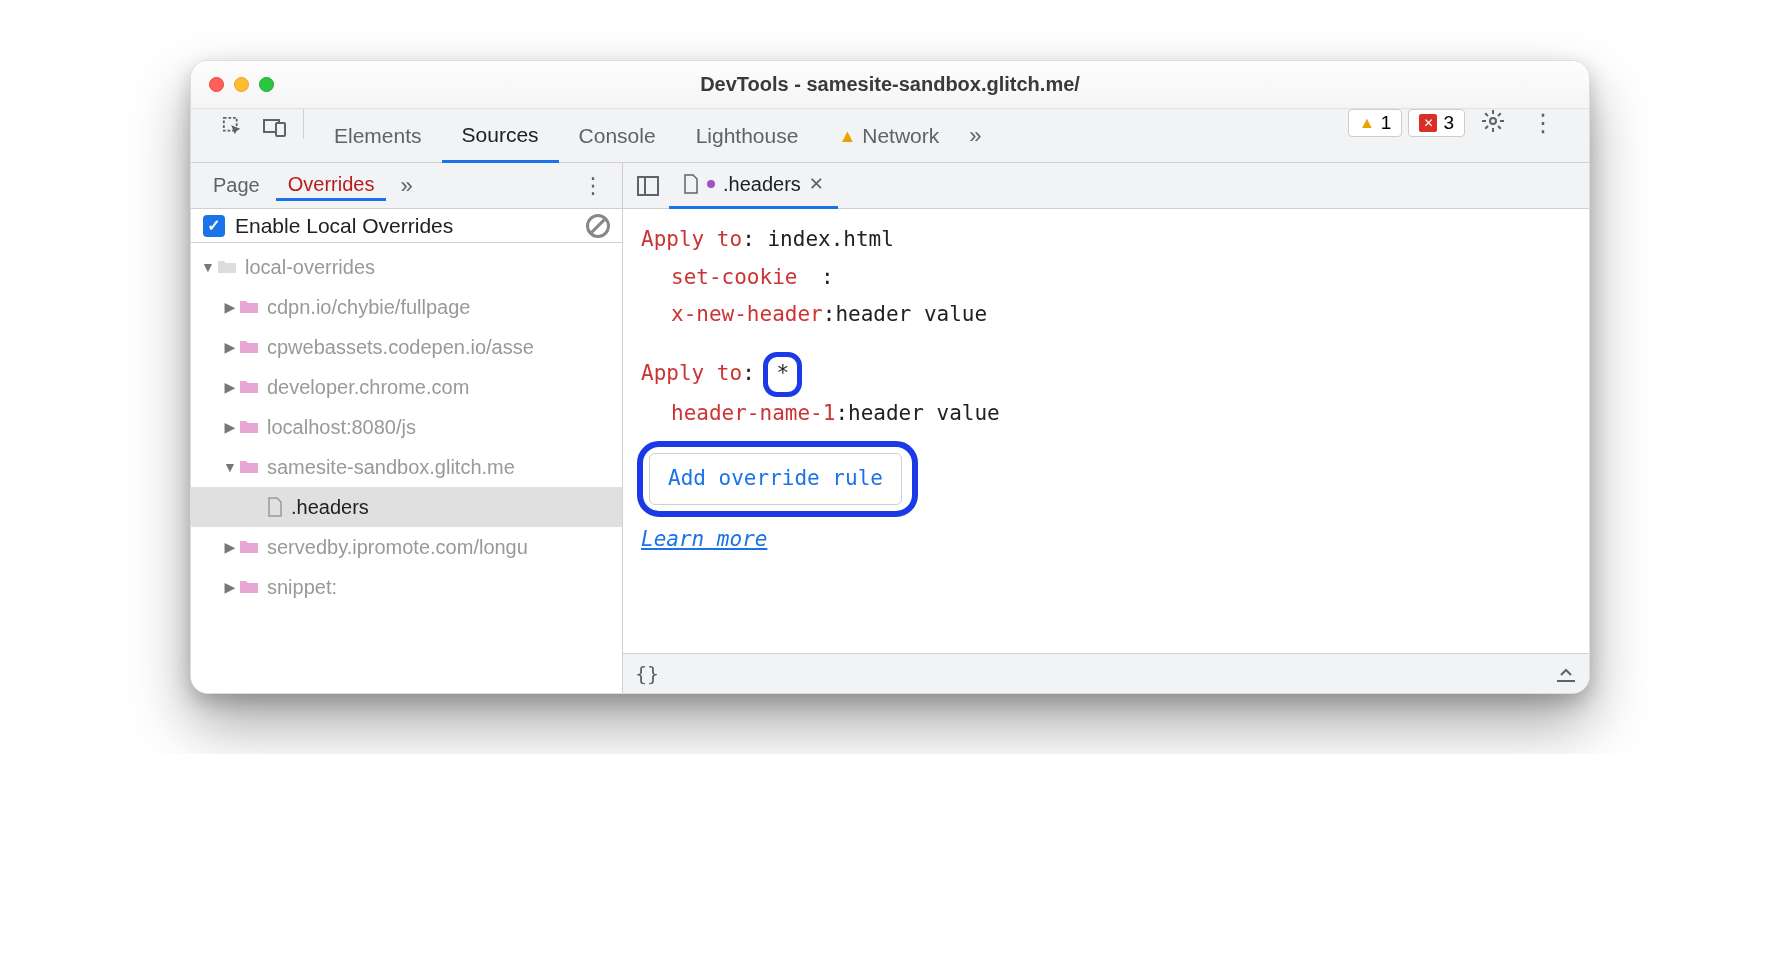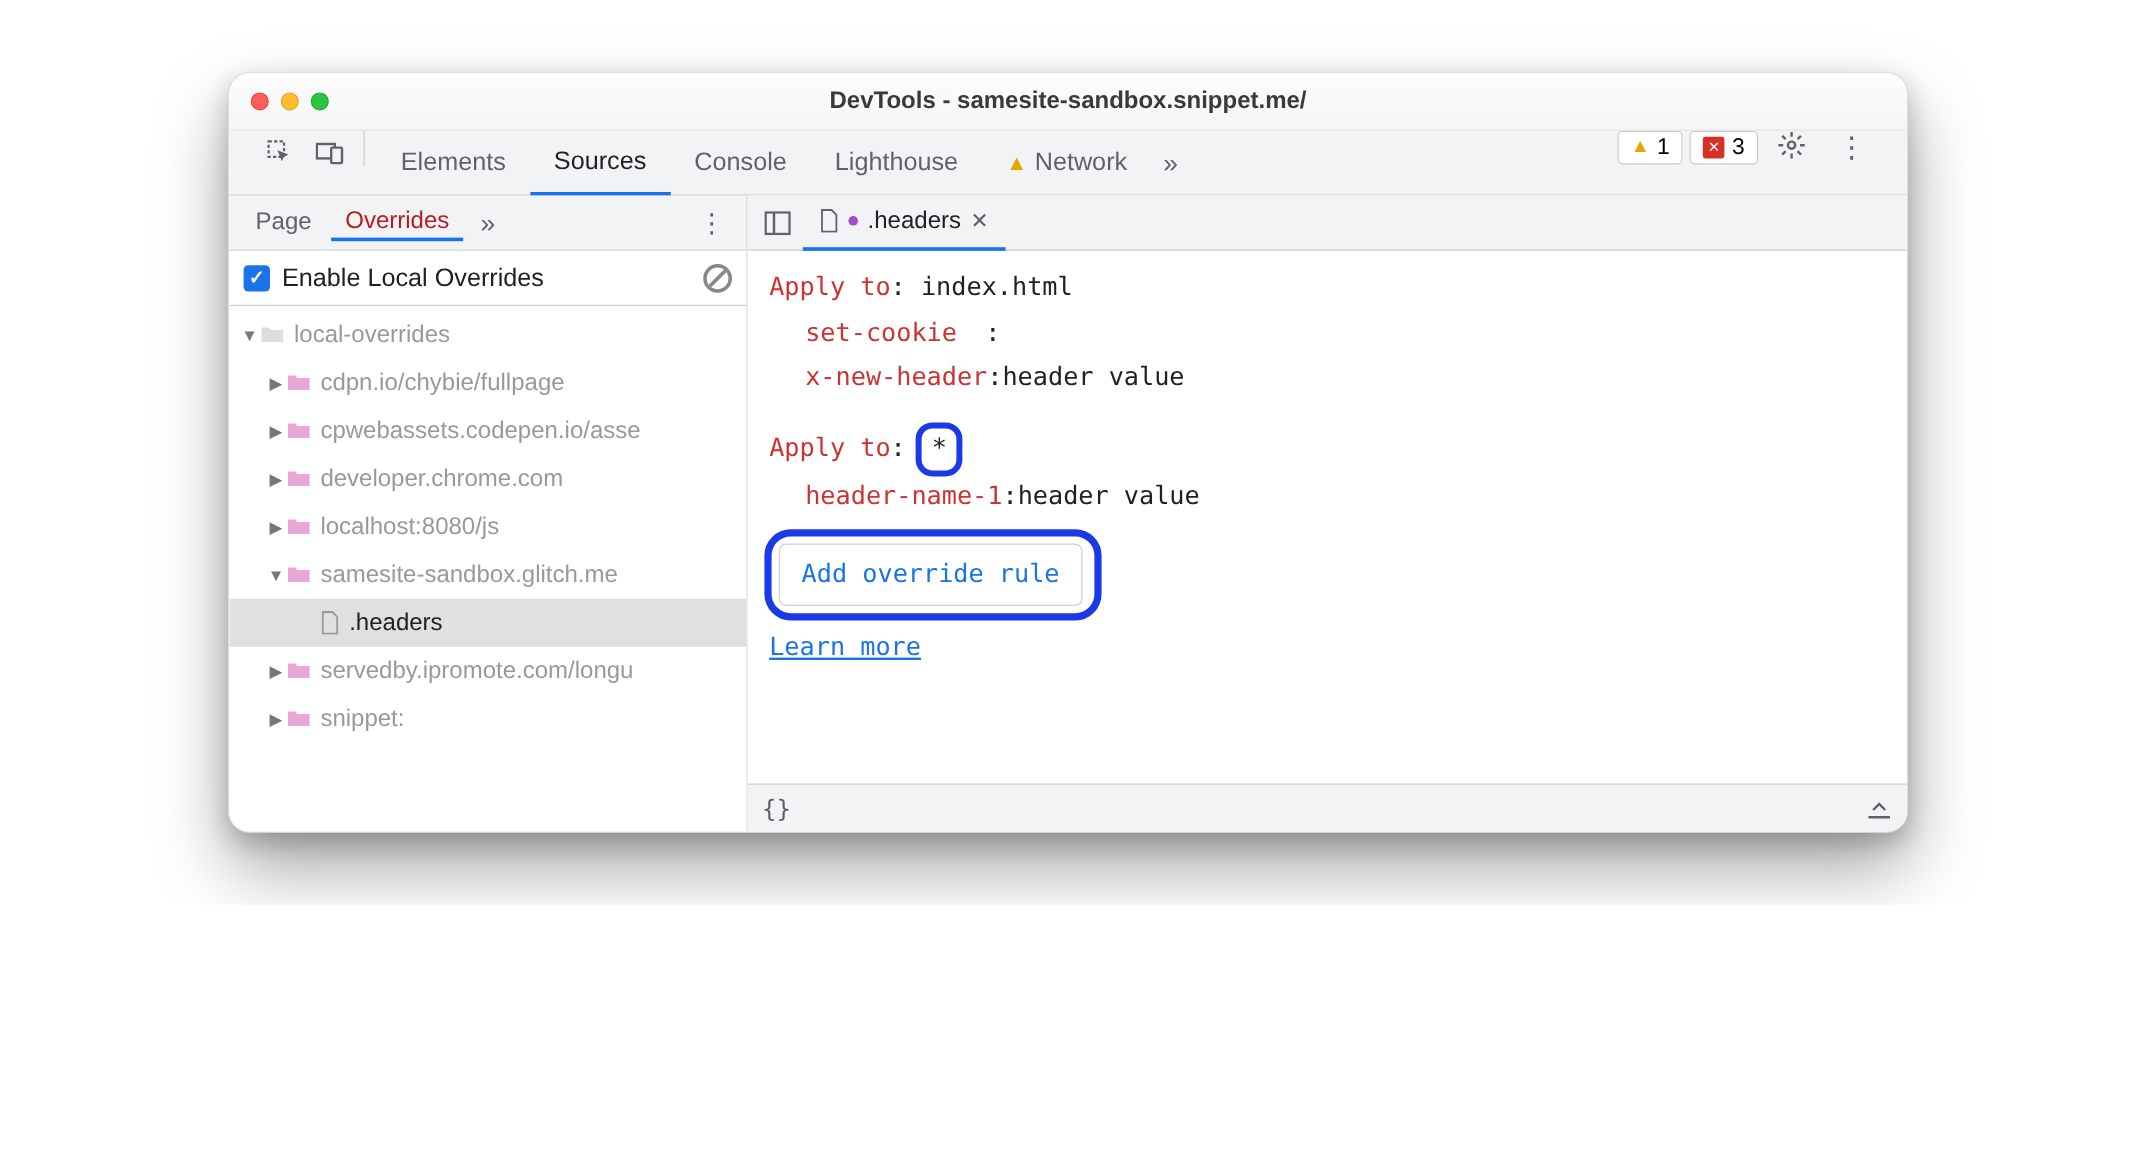--- a/index.html
+++ b/index.html
@@ -74,21 +74,21 @@
     background:#f1f3f4;
   }
   .subtabs {
     height:46px; border-bottom:1px solid #d0d0d0; display:flex; align-items:center;
     padding: 0 10px; gap: 4px;
   }
   .subtab { font-size:20px; color:#5f6368; padding:0 12px; height:30px; display:flex; align-items:center;}
   .subtab.active { color:#b91c1c; font-weight:500; border-bottom:3px solid #1a73e8;}
   .kebab-v { margin-left:auto; color:#5f6368; font-size:22px; padding:0 8px;}
   .enable-row {
-    height:46px; border-bottom:1px solid #d0d0d0; background:#fff;
+    height:34px; border-bottom:1px solid #d0d0d0; background:#fff;
     display:flex; align-items:center; padding:0 12px; gap:10px;
   }
   .cb { width:22px; height:22px; border-radius:4px; background:#1a73e8; display:flex;align-items:center;justify-content:center;}
   .cb::after{ content:"✓"; color:#fff; font-size:16px; font-weight:bold;}
   .enable-row .lbl { font-size:21px; color:#202124;}
   .noentry { margin-left:auto; width:24px;height:24px;border:3px solid #888;border-radius:50%; position:relative;}
   .noentry::after{content:"";position:absolute;width:100%;height:3px;background:#888;top:50%;left:0;transform:translateY(-50%) rotate(-45deg);}
   
   .tree { flex:1; overflow:hidden; background:#fff; font-size:20px; color:#999; padding-top:4px;}
   .tree-row { display:flex; align-items:center; height:40px; white-space:nowrap; overflow:hidden;}
@@ -146,21 +146,21 @@
 <body>
 
 <div class="window">
 
   <div class="titlebar">
     <div class="traffic">
       <span class="tl-red"></span>
       <span class="tl-yellow"></span>
       <span class="tl-green"></span>
     </div>
-    <div class="title-text">DevTools - samesite-sandbox.snippet.me/</div>
+    <div class="title-text">DevTools - samesite-sandbox.glitch.me/</div>
   </div>
 
   <div class="toolbar">
     <div class="tool-icon">
       <svg width="22" height="22" viewBox="0 0 24 24" fill="none" stroke="#5f6368" stroke-width="2" stroke-dasharray="3 2">
           <rect x="2" y="2" width="14" height="14"></rect>
           <path d="M10 10 l10 4 -4 2 -2 4 z" fill="#5f6368" stroke="none"></path>
         </svg>
     </div>
     <div class="tool-icon">
@@ -333,21 +333,21 @@
           <span class="kw">Apply to</span><span>: </span><span class="hi-ring"><span>*</span></span>
         </div>
         <div class="row-hdr">
           <span class="hdr-key" style="min-width:auto;">header-name-1</span>
             <span>: </span>
             <span>header value</span>
         </div>
         <div class="btn-wrap">
           <span class="btn">Add override rule</span>
         </div>
-        <div style="margin-top:6px;">
+        <div style="margin-top:6px;font-style:italic;">
           <a class="learn">Learn more</a>
         </div>
       </div>
       <div class="bottombar">
         <span>{}</span>
         <span class="expand">
           <svg width="22" height="18" viewBox="0 0 22 18" fill="none" stroke="#5f6368" stroke-width="2">
               <line x1="2" y1="16" x2="20" y2="16"></line>
               <path d="M6 10 L11 5 L16 10"></path>
             </svg>

